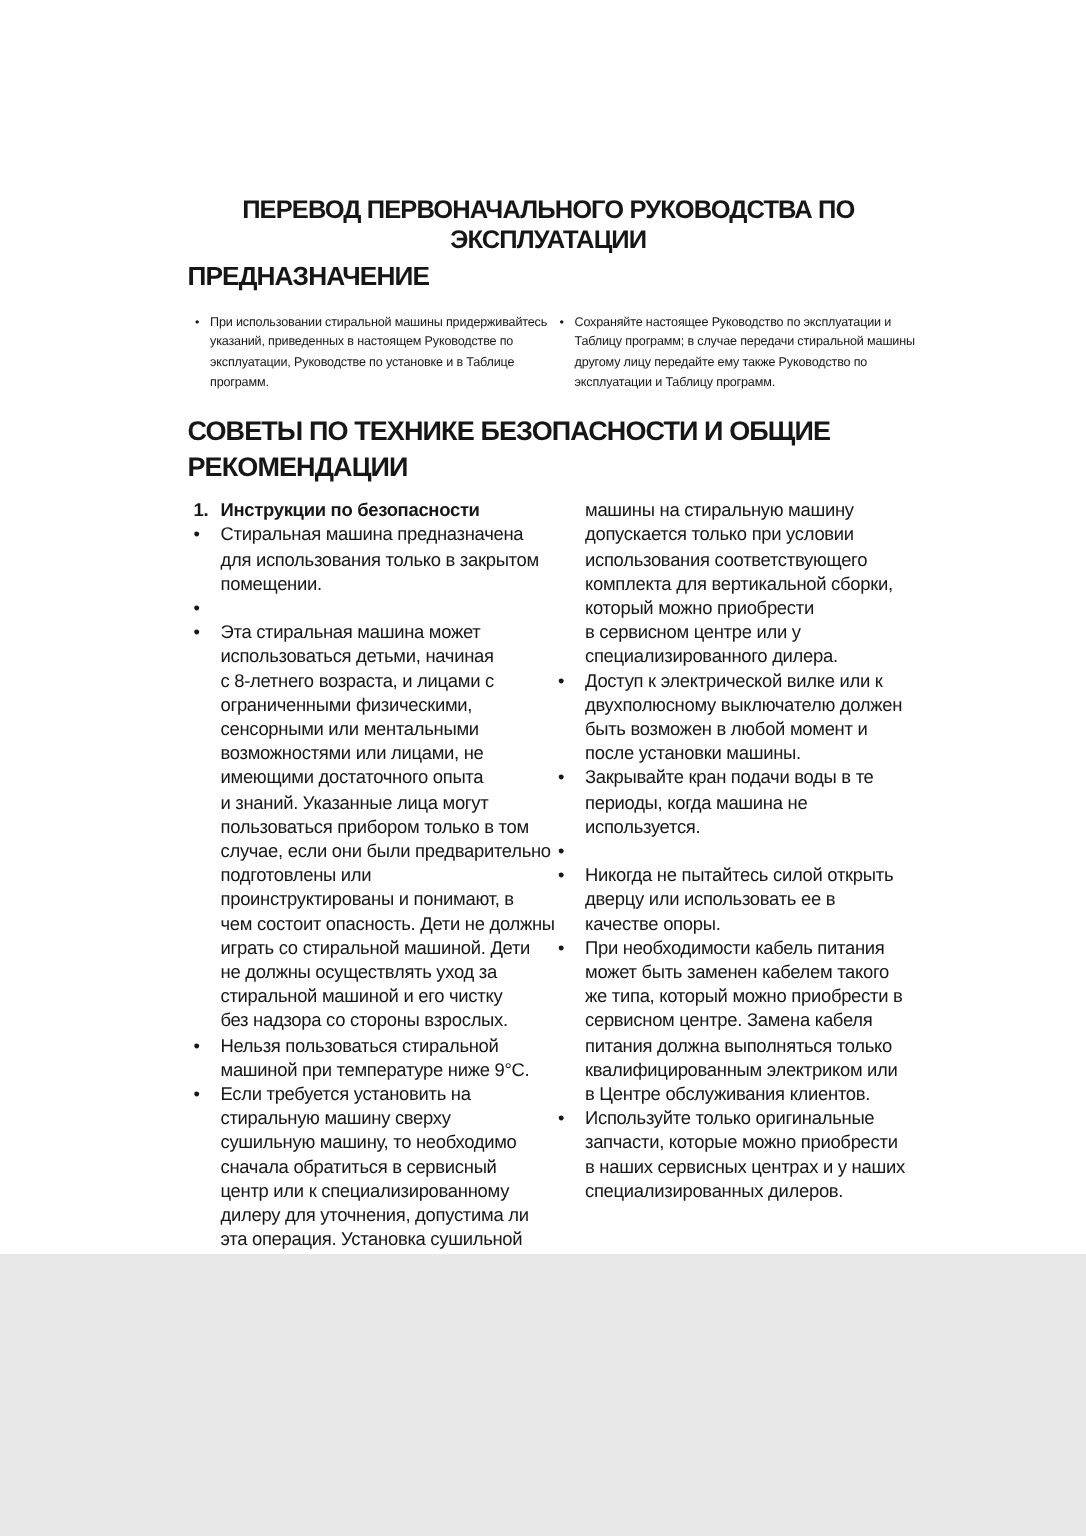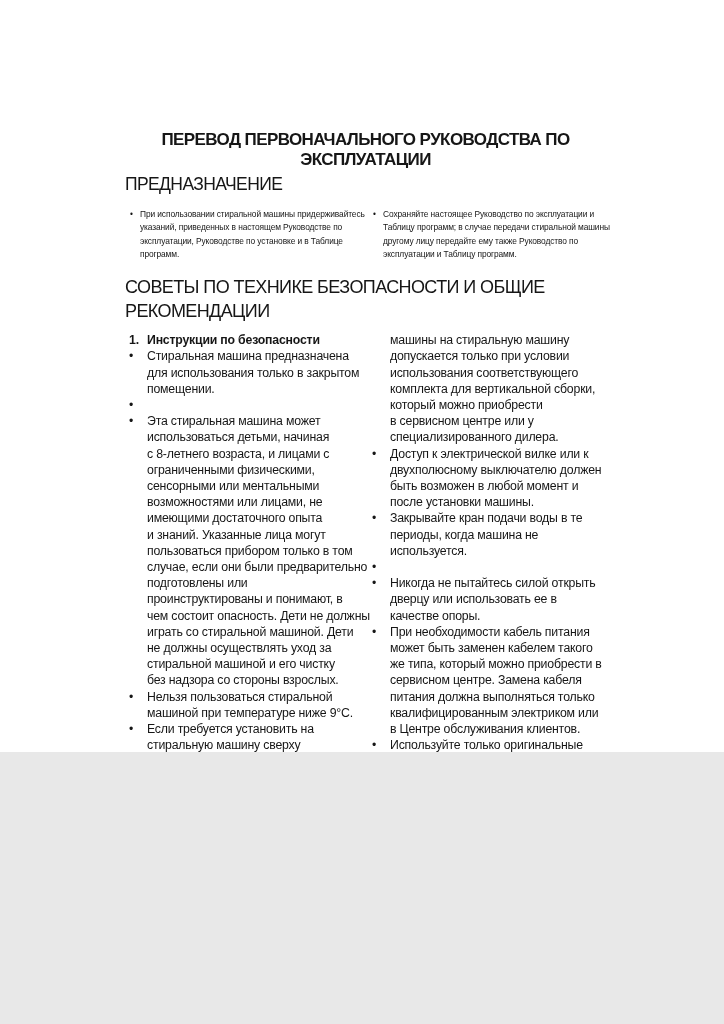--- a/index.html
+++ b/index.html
@@ -1,30 +1,30 @@
 <!DOCTYPE html>
 <html><head>
 <meta charset="utf-8">
 <style>
   * { margin:0; padding:0; box-sizing:border-box; }
   html,body { background:#e8e8e8; }
   .page {
-    width:724px; height:752px; background:#ffffff; position:relative;
+    width:724px; height:836px; background:#ffffff; position:relative;
     margin:0 auto; overflow:hidden;
     font-family:"Liberation Sans", sans-serif; color:#161616;
     font-stretch:condensed;
   }
   .doc-title {
     margin:130px 118px 0 125px; text-align:center;
     font-size:17px; line-height:20px; font-weight:bold;
     letter-spacing:-0.6px; white-space:pre-line;
   }
   .sec-heading {
     margin:3px 118px 0 125px;
-    font-size:17.5px; line-height:22px; font-weight:normal;
+    font-size:17.5px; line-height:22px; font-weight:bold;
     letter-spacing:-0.6px; white-space:pre-line;
   }
   .sec-heading.big { margin-top:14px; font-size:18px; line-height:24px; }
   .cols { display:flex; margin:0 0 0 125px; align-items:flex-start; }
   .cols .col { width:234px; flex:none; }
   .cols .col + .col { margin-left:9px; }
   .cols.small { margin-top:13px; }
   .cols.body  { margin-top:9px; }
   .item { display:flex; }
   .small .item { font-size:8.4px;  line-height:13.3px; letter-spacing:-0.1px; }

